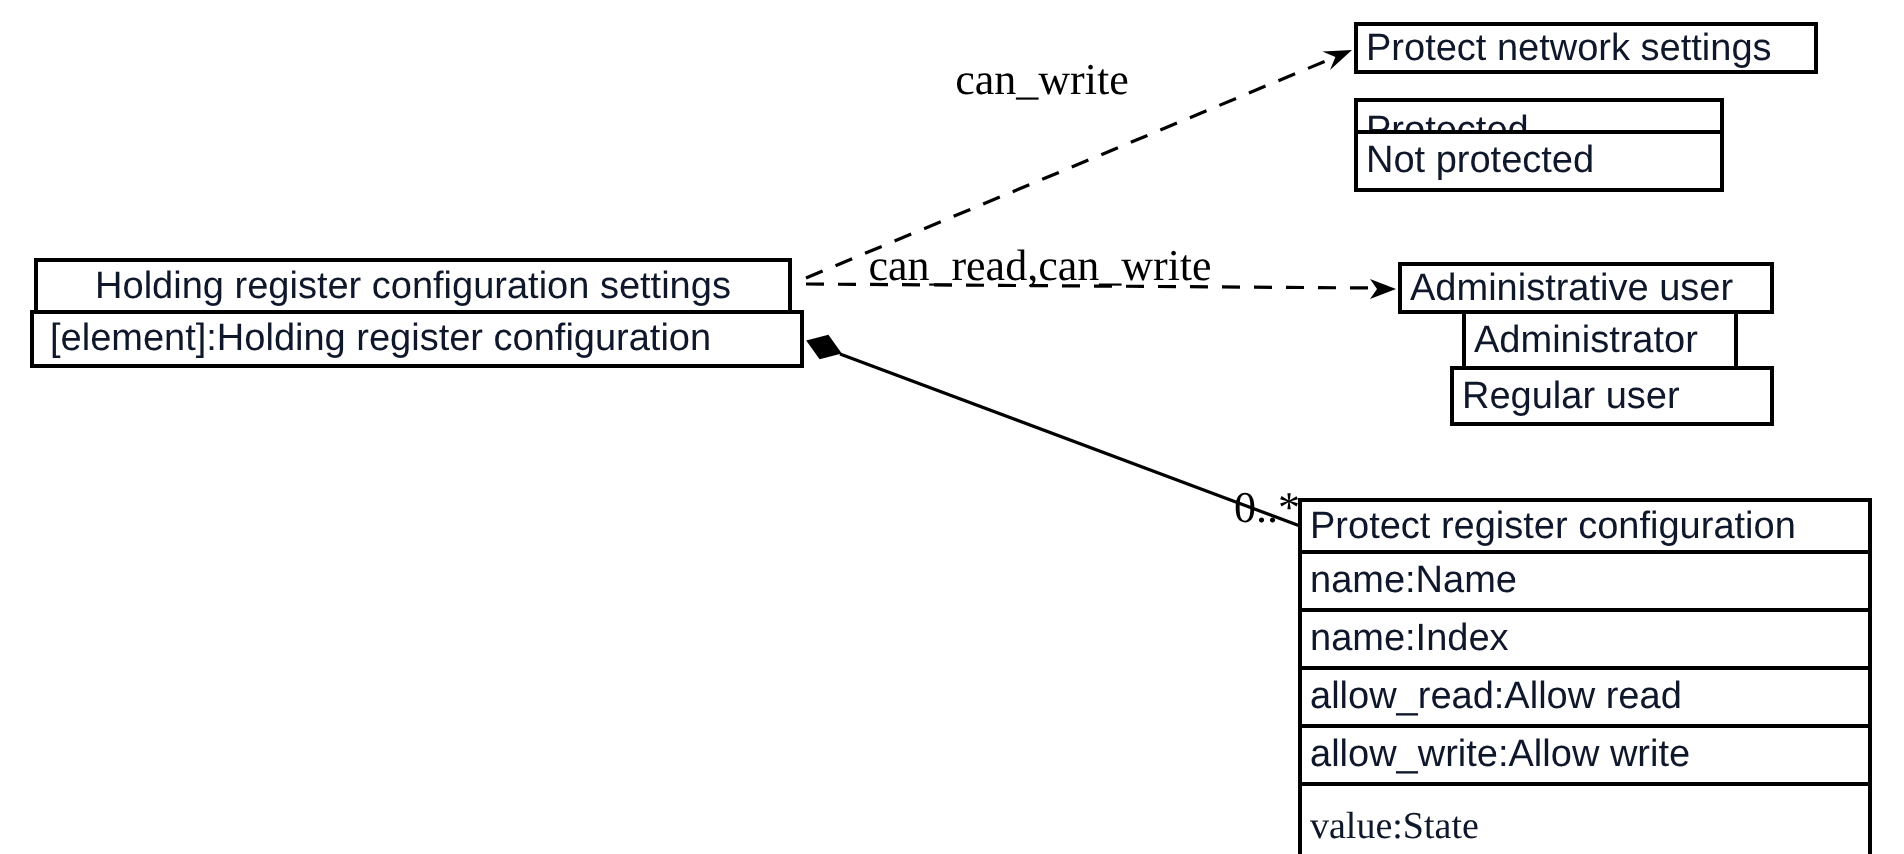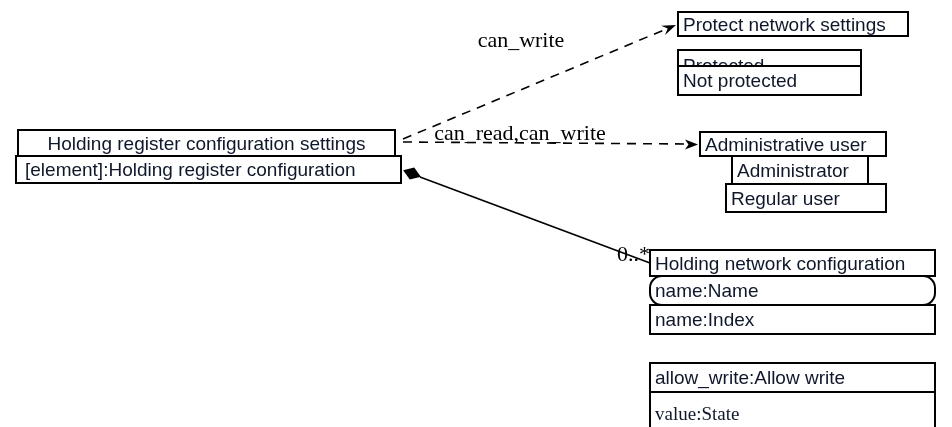--- a/index.html
+++ b/index.html
@@ -50,23 +50,24 @@
   <div class="cell tight" style="left:15px;top:155px;width:387px;height:29px;">[element]:Holding register configuration</div>
 
   <div class="cell" style="left:677px;top:11px;width:232px;height:26px;">Protect network settings</div>
   <div class="cell" style="left:677px;top:49px;width:185px;height:32px;">Protected</div>
   <div class="cell" style="left:677px;top:65px;width:185px;height:31px;text-align:center;">Not protected</div>
 
   <div class="cell" style="left:699px;top:131px;width:188px;height:26px;">Administrative user</div>
   <div class="cell" style="left:699px;top:155px;width:138px;height:30px;margin-left:32px;">Administrator</div>
   <div class="cell" style="left:725px;top:183px;width:162px;height:30px;">Regular user</div>
 
-  <div class="cell" style="left:649px;top:249px;width:287px;height:28px;">Holding network configuration</div>
-  <div class="cell" style="left:649px;top:275px;width:287px;height:31px;border-radius:13px;">name:Name</div>
+  <div class="cell" style="left:649px;top:249px;width:287px;height:28px;">Protect register configuration</div>
+  <div class="cell" style="left:649px;top:275px;width:287px;height:31px;">name:Name</div>
   <div class="cell" style="left:649px;top:304px;width:287px;height:31px;">name:Index</div>
+  <div class="cell" style="left:649px;top:333px;width:287px;height:31px;">allow_read:Allow read</div>
   <div class="cell" style="left:649px;top:362px;width:287px;height:31px;">allow_write:Allow write</div>
   <div class="cell" style="left:649px;top:391px;width:287px;height:44px;font-family:Liberation Serif, serif;">value:State</div>
 
   <svg class="edges" width="952" height="427" viewBox="0 0 952 427">
 
     <line class="edge-line dashed" x1="403" y1="139" x2="664" y2="30"></line>
     <polygon class="edge-marker" points="676,25 665,35 667.7,28.5 661.2,25.8"></polygon>
     <text class="edge-label" x="521" y="47" text-anchor="middle">can_write</text>
 
     <line class="edge-line dashed" x1="403" y1="142" x2="686" y2="144"></line>

